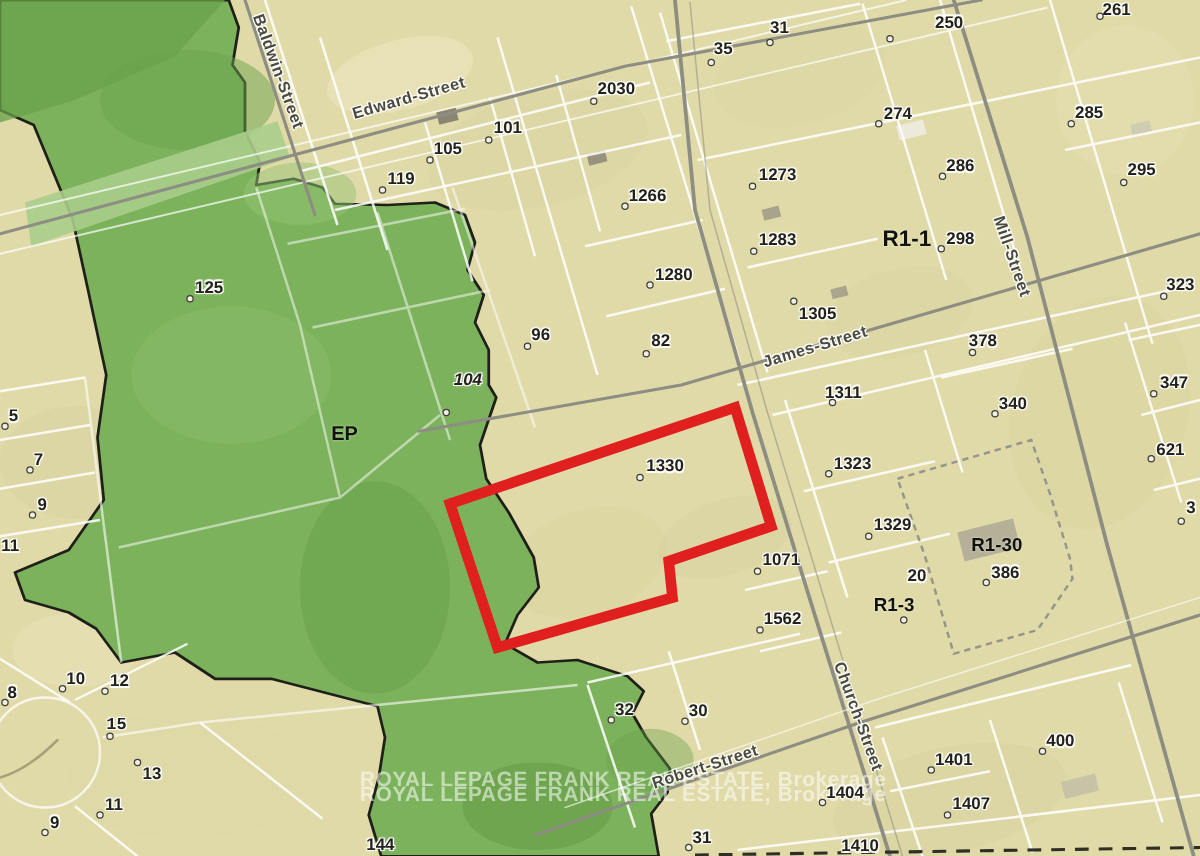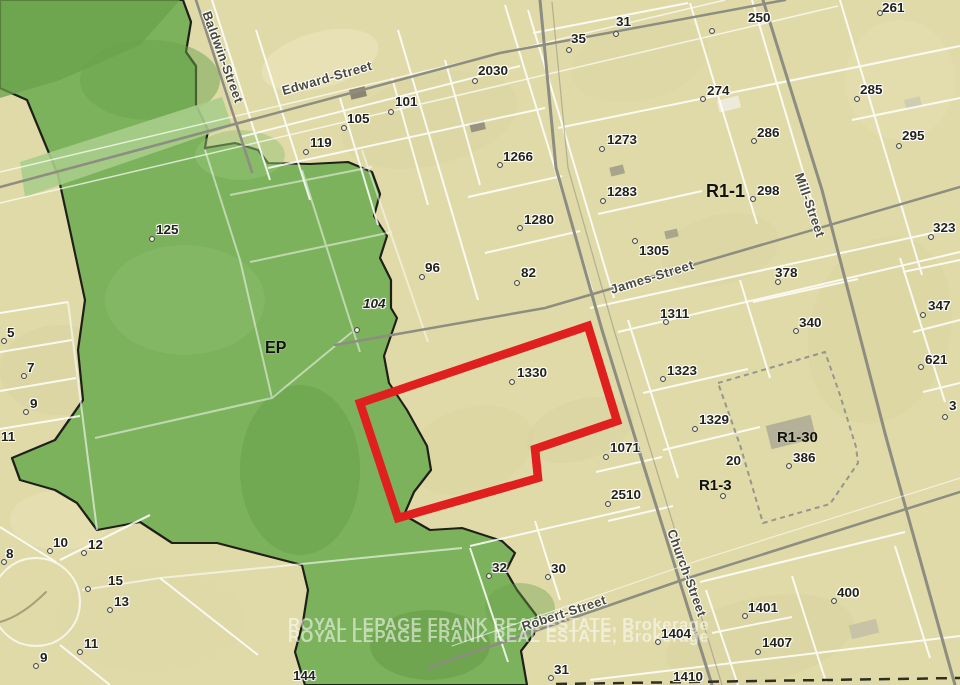--- a/index.html
+++ b/index.html
@@ -220,21 +220,21 @@
       <div class="num" style="left: 667px; top: 364px;">1323</div>
       <div class="dot" style="left: 663px; top: 379px;"></div>
       <div class="num" style="left: 699px; top: 413px;">1329</div>
       <div class="dot" style="left: 695px; top: 429px;"></div>
       <div class="num" style="left: 793px; top: 451px; text-align: center;">386</div>
       <div class="dot" style="left: 789px; top: 466px;"></div>
       <div class="num" style="left: 610px; top: 441px;">1071</div>
       <div class="dot" style="left: 606px; top: 457px;"></div>
       <div class="num" style="left: 726px; top: 454px; text-align: center;">20</div>
       <div class="dot" style="left: 723px; top: 496px;"></div>
-      <div class="num" style="left: 611px; top: 488px;">2510</div>
+      <div class="num" style="left: 611px; top: 488px;">1562</div>
       <div class="dot" style="left: 608px; top: 504px;"></div>
       <div class="num" style="left: 492px; top: 561px;">32</div>
       <div class="dot" style="left: 489px; top: 576px;"></div>
       <div class="num" style="left: 551px; top: 562px;">30</div>
       <div class="dot" style="left: 548px; top: 577px;"></div>
       <div class="num" style="left: 554px; top: 663px;">31</div>
       <div class="dot" style="left: 551px; top: 678px;"></div>
       <div class="num" style="left: 293px; top: 669px;">144</div>
       <div class="num" style="left: 661px; top: 627px;">1404</div>
       <div class="dot" style="left: 658px; top: 642px;"></div>
@@ -251,23 +251,23 @@
       <div class="dot" style="left: 24px; top: 376px;"></div>
       <div class="num" style="left: 30px; top: 397px;">9</div>
       <div class="dot" style="left: 26px; top: 412px;"></div>
       <div class="num" style="left: 1px; top: 430px;">11</div>
       <div class="num" style="left: 6px; top: 547px;">8</div>
       <div class="dot" style="left: 4px; top: 562px;"></div>
       <div class="num" style="left: 53px; top: 536px;">10</div>
       <div class="dot" style="left: 50px; top: 551px;"></div>
       <div class="num" style="left: 88px; top: 538px;">12</div>
       <div class="dot" style="left: 84px; top: 553px;"></div>
-      <div class="num" style="left: 108px; top: 574px;">15</div>
+      <div class="num" style="left: 85px; top: 574px; font-family: Liberation Mono, monospace;">15</div>
       <div class="dot" style="left: 88px; top: 589px;"></div>
-      <div class="num" style="left: 114px; top: 595px;">13</div>
+      <div class="num" style="left: 114px; top: 612px;">13</div>
       <div class="dot" style="left: 110px; top: 610px;"></div>
       <div class="num" style="left: 84px; top: 637px;">11</div>
       <div class="dot" style="left: 80px; top: 652px;"></div>
       <div class="num" style="left: 40px; top: 651px;">9</div>
       <div class="dot" style="left: 36px; top: 666px;"></div>
       <div class="zone" style="left: 265px; top: 340px; font-size: 16px;">EP</div>
       <div class="zone" style="left: 706px; top: 182px; font-size: 18px;">R1-1</div>
       <div class="zone" style="left: 777px; top: 429px; font-size: 15px;">R1-30</div>
       <div class="zone" style="left: 699px; top: 477px; font-size: 15px;">R1-3</div>
       <div class="street" style="left: 223px; top: 57px; transform: translate(-50%, -50%) rotate(70deg);">Baldwin-Street</div>

